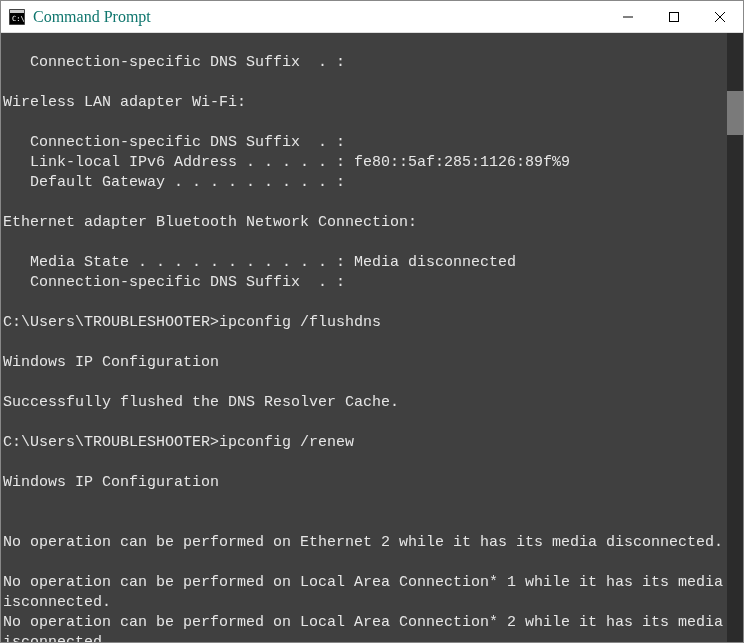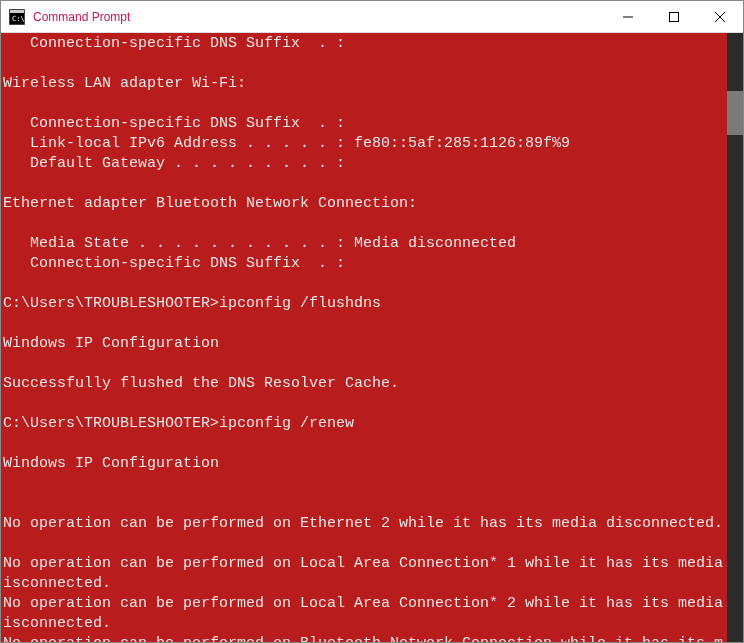--- a/index.html
+++ b/index.html
@@ -28,23 +28,24 @@
       margin: 0 8px;
       display: flex;
       align-items: center;
       justify-content: center;
     }
     .titlebar-icon svg {
       width: 16px;
       height: 16px;
     }
     .titlebar-title {
-      font-size: 12px;
-      color: #be185d;
+      font-size: 16px;
+      color: #0f766e;
       flex: 0 0 auto;
+      font-family: Liberation Serif, serif;
     }
     .titlebar-spacer {
       flex: 1;
     }
     .titlebar-buttons {
       display: flex;
       height: 100%;
     }
     .titlebar-button {
       width: 46px;
@@ -60,26 +61,26 @@
       width: 10px;
       height: 10px;
     }
     .terminal-wrap {
       position: relative;
       height: calc(100% - 32px);
       background: #000;
     }
     .terminal {
       height: 100%;
-      background: #b91c1c;
+      background: #404040;
       color: #e6e6e6;
       font-family: Consolas, "Courier New", monospace;
       font-size: 15px;
       line-height: 20px;
-      padding: 1px 0 0 2px;
+      padding: 20px 0 0 2px;
       white-space: pre-wrap;
       word-break: break-all;
       overflow: hidden;
     }
     .scrollbar-track {
       position: absolute;
       top: 0;
       right: 0;
       width: 16px;
       height: 100%;

